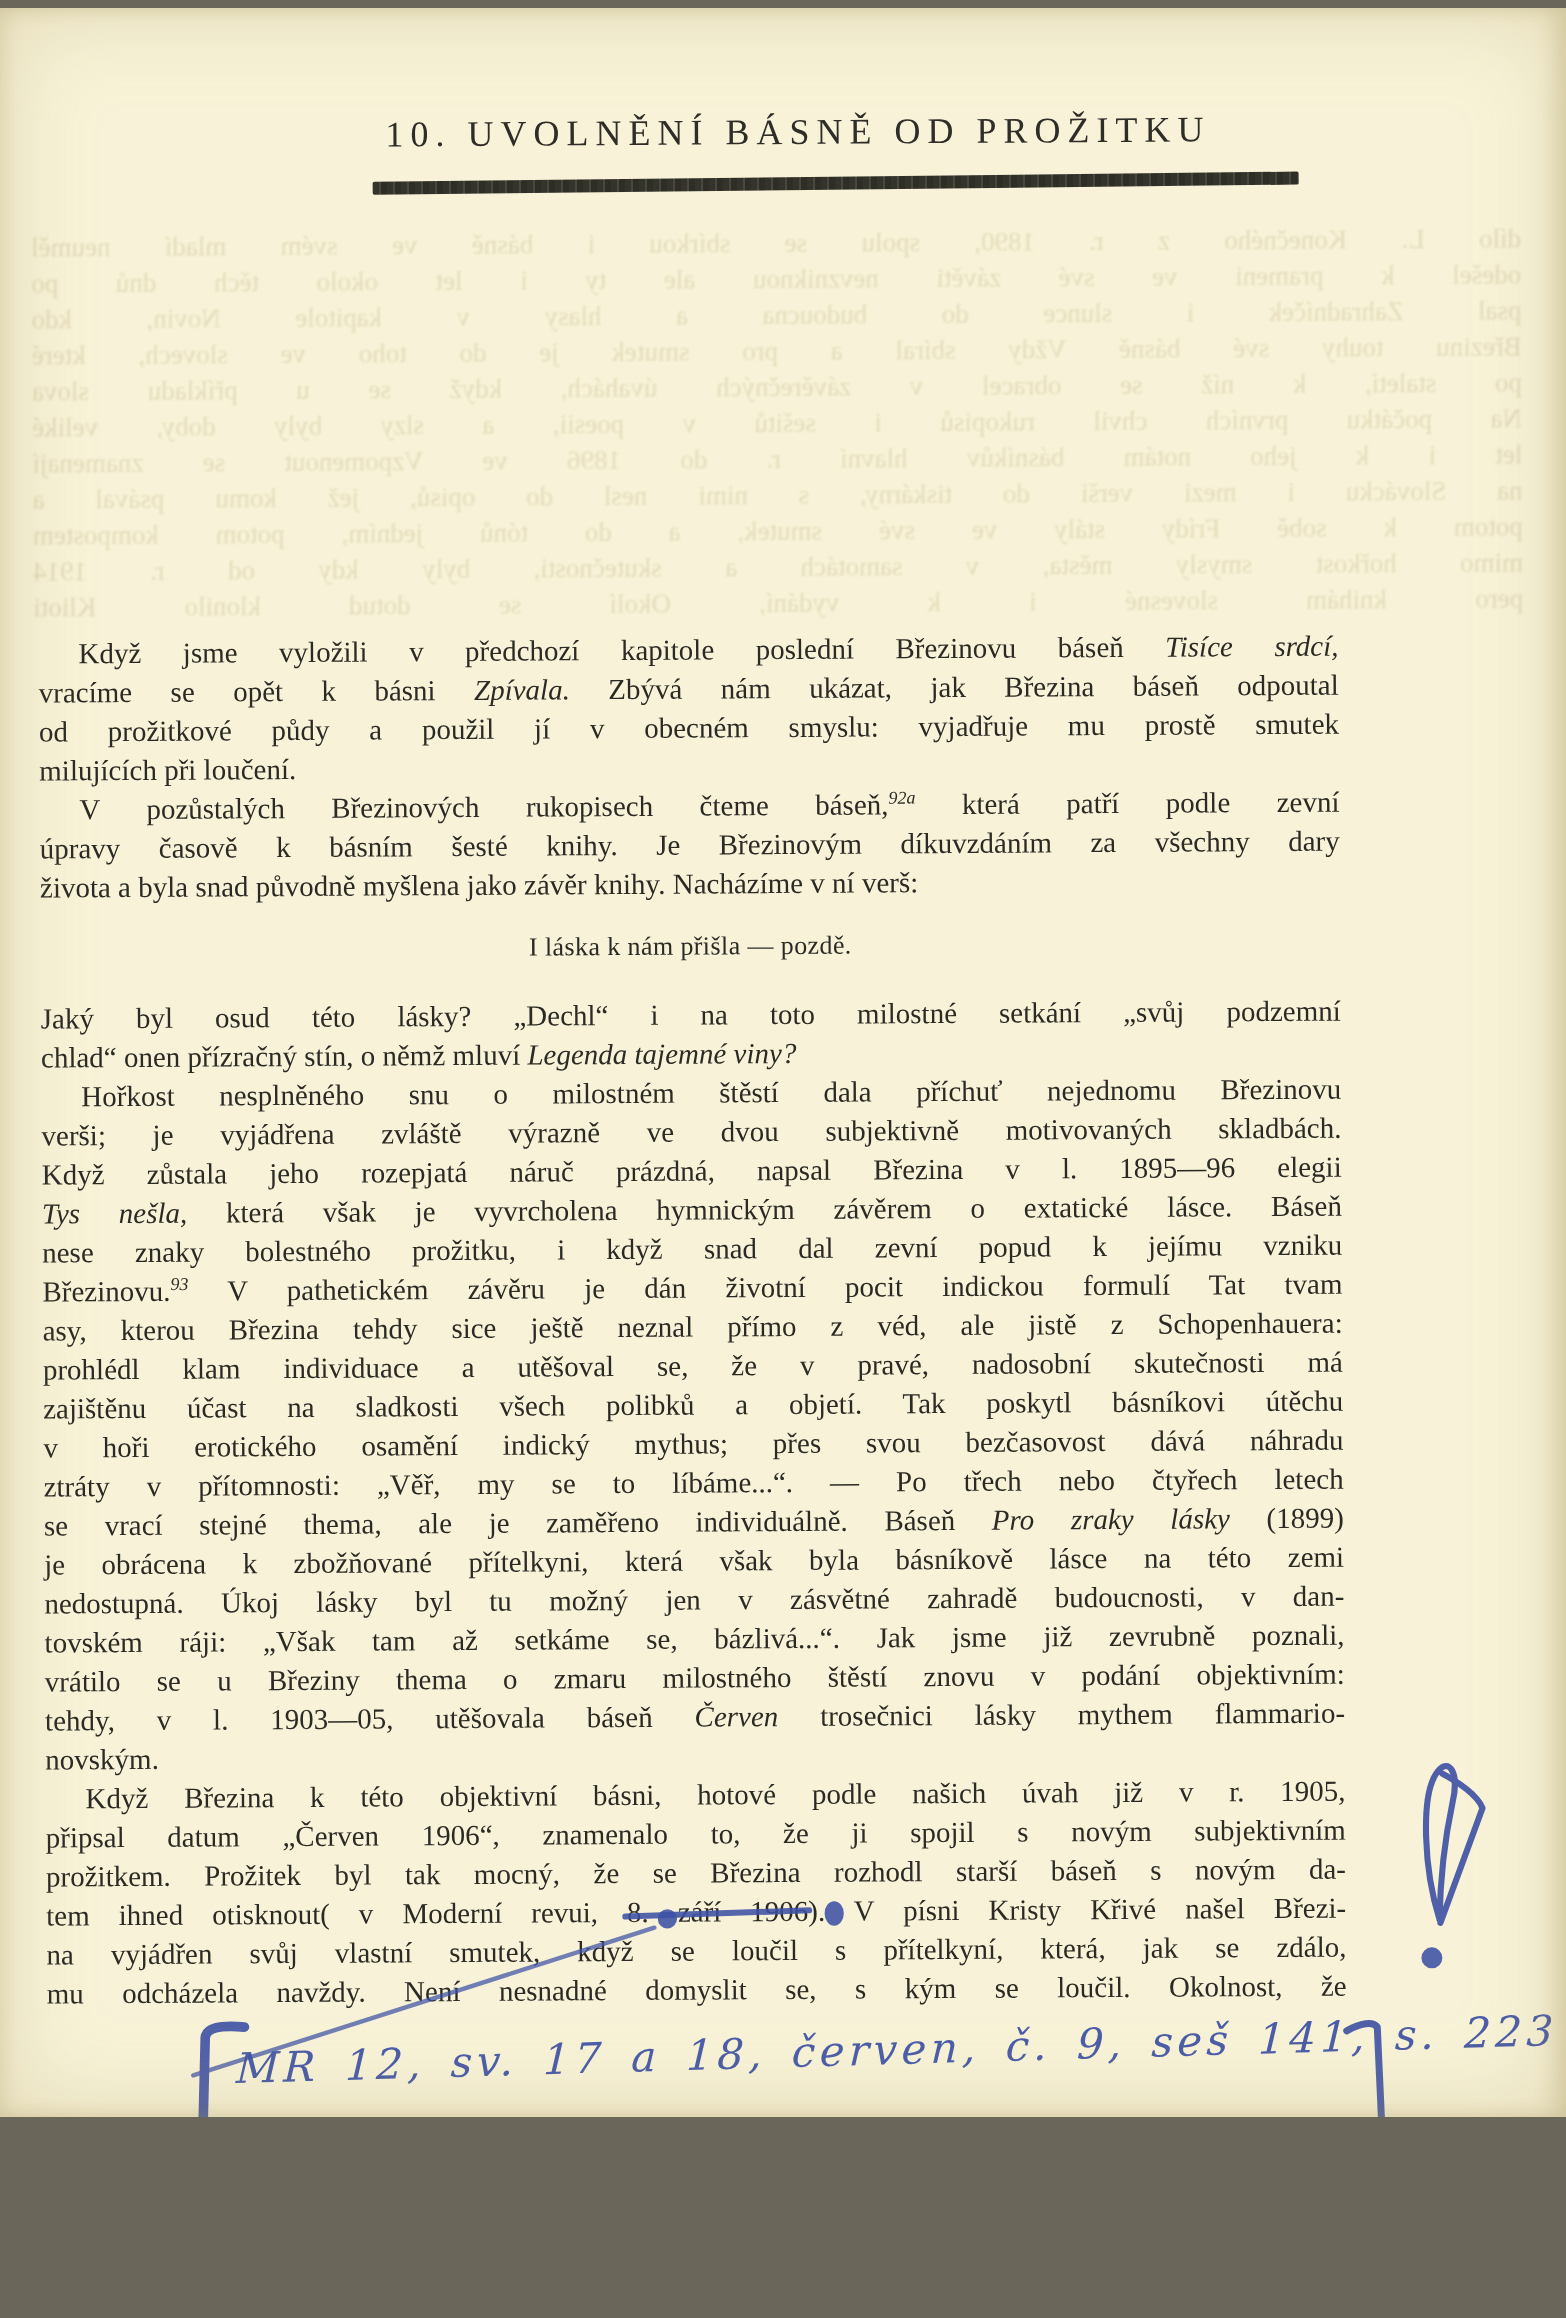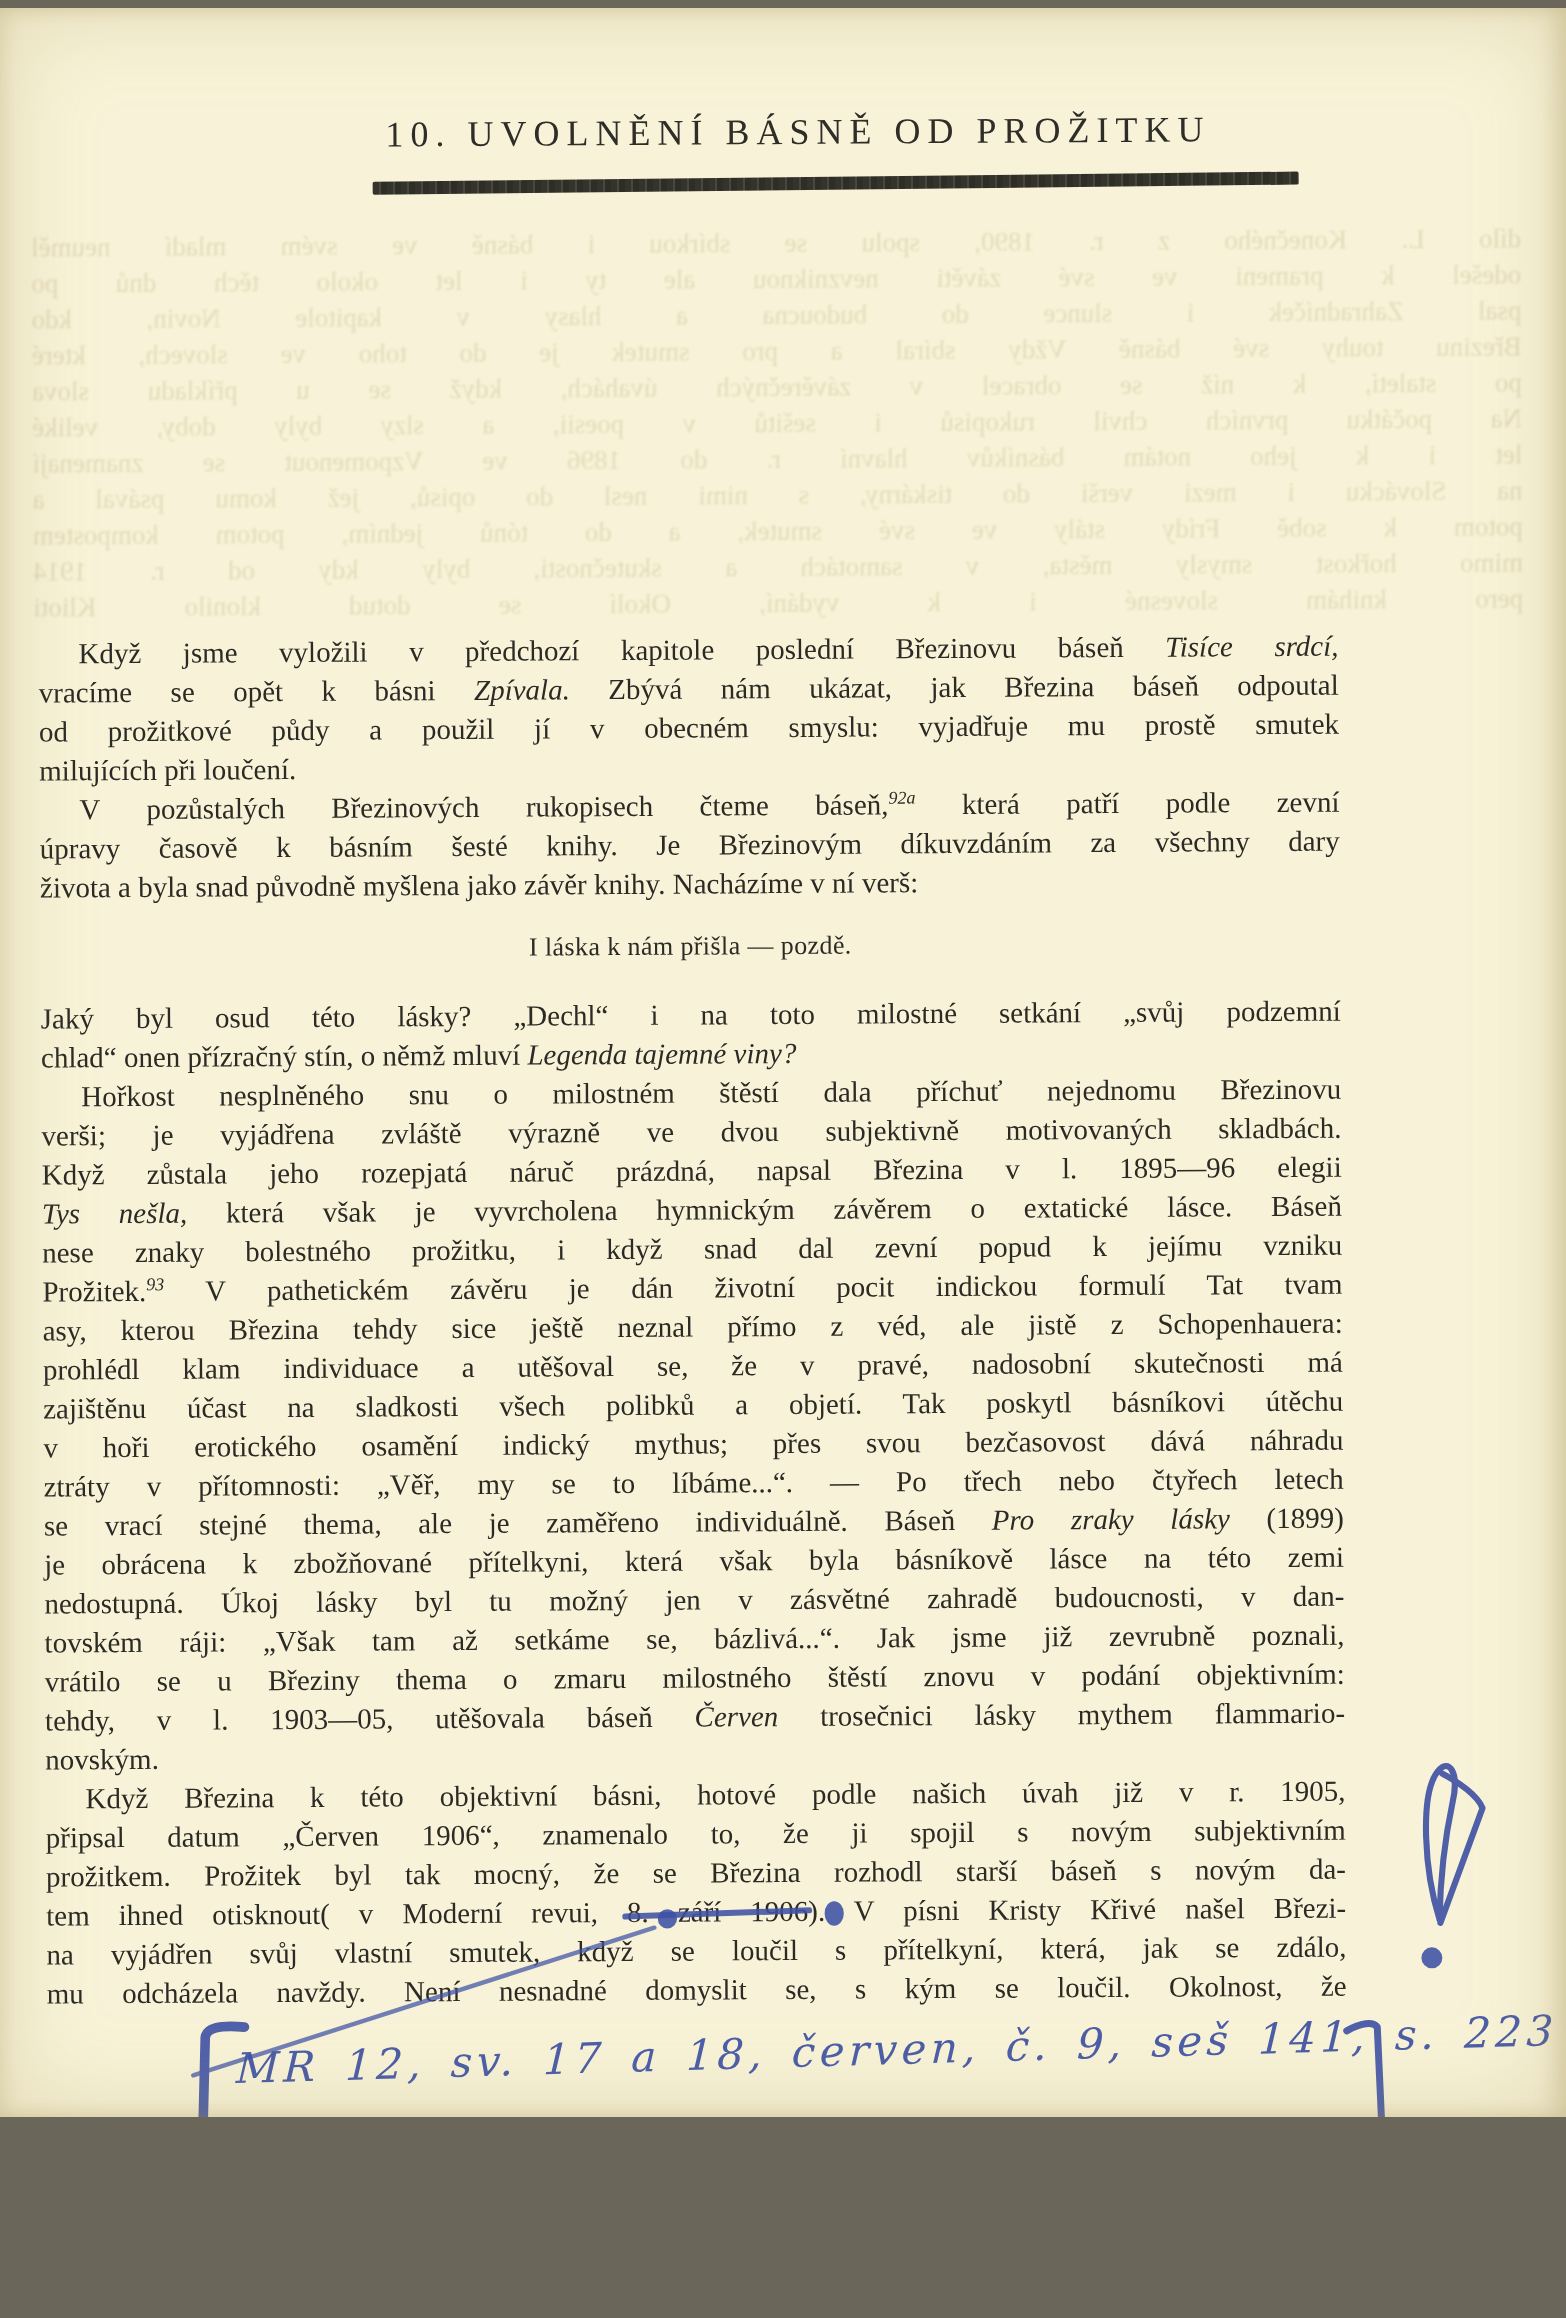--- a/index.html
+++ b/index.html
@@ -118,21 +118,21 @@
           <div class="para">
             <div class="line"><span>Jaký byl osud této lásky? „Dechl“ i na toto milostné setkání „svůj podzemní</span></div>
             <div class="line nj"><span>chlad“ onen přízračný stín, o němž mluví </span><span class="i">Legenda tajemné viny?</span></div>
           </div>
           <div class="para indent">
             <div class="line"><span>Hořkost nesplněného snu o milostném štěstí dala příchuť nejednomu Březinovu</span></div>
             <div class="line"><span>verši; je vyjádřena zvláště výrazně ve dvou subjektivně motivovaných skladbách.</span></div>
             <div class="line"><span>Když zůstala jeho rozepjatá náruč prázdná, napsal Březina v l. 1895—96 elegii</span></div>
             <div class="line"><span class="i">Tys nešla,</span><span> která však je vyvrcholena hymnickým závěrem o extatické lásce. Báseň</span></div>
             <div class="line"><span>nese znaky bolestného prožitku, i když snad dal zevní popud k jejímu vzniku</span></div>
-            <div class="line"><span>Prožitek.</span><span class="sup">93</span><span> V pathetickém závěru je dán životní pocit indickou formulí Tat tvam</span></div>
+            <div class="line"><span>Březinovu.</span><span class="sup">93</span><span> V pathetickém závěru je dán životní pocit indickou formulí Tat tvam</span></div>
             <div class="line"><span>asy, kterou Březina tehdy sice ještě neznal přímo z véd, ale jistě z Schopenhauera:</span></div>
             <div class="line"><span>prohlédl klam individuace a utěšoval se, že v pravé, nadosobní skutečnosti má</span></div>
             <div class="line"><span>zajištěnu účast na sladkosti všech polibků a objetí. Tak poskytl básníkovi útěchu</span></div>
             <div class="line"><span>v hoři erotického osamění indický mythus; přes svou bezčasovost dává náhradu</span></div>
             <div class="line"><span>ztráty v přítomnosti: „Věř, my se to líbáme...“. — Po třech nebo čtyřech letech</span></div>
             <div class="line"><span>se vrací stejné thema, ale je zaměřeno individuálně. Báseň </span><span class="i">Pro zraky lásky</span><span> (1899)</span></div>
             <div class="line"><span>je obrácena k zbožňované přítelkyni, která však byla básníkově lásce na této zemi</span></div>
             <div class="line"><span>nedostupná. Úkoj lásky byl tu možný jen v zásvětné zahradě budoucnosti, v dan-</span></div>
             <div class="line"><span>tovském ráji: „Však tam až setkáme se, bázlivá...“. Jak jsme již zevrubně poznali,</span></div>
             <div class="line"><span>vrátilo se u Březiny thema o zmaru milostného štěstí znovu v podání objektivním:</span></div>

